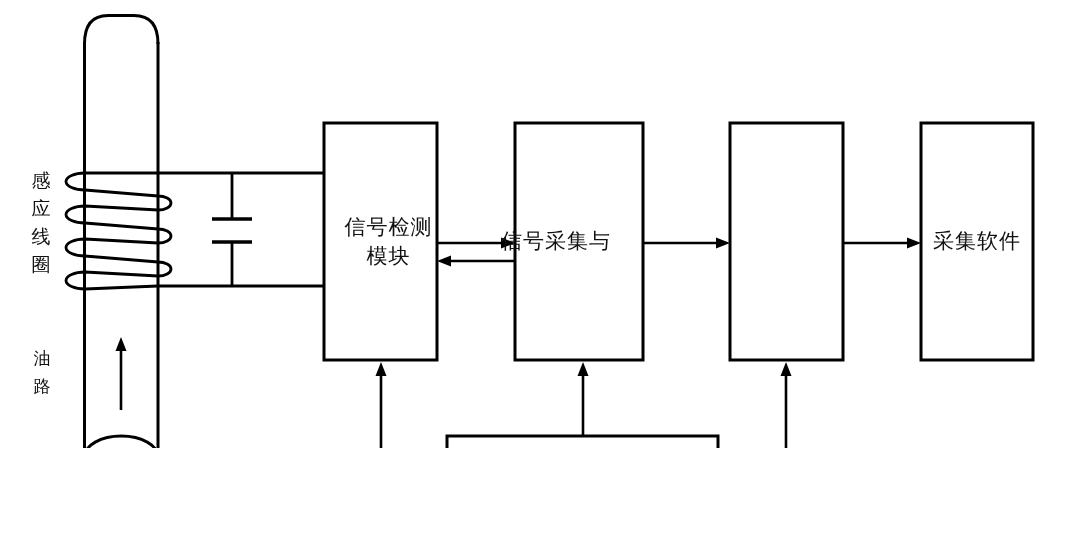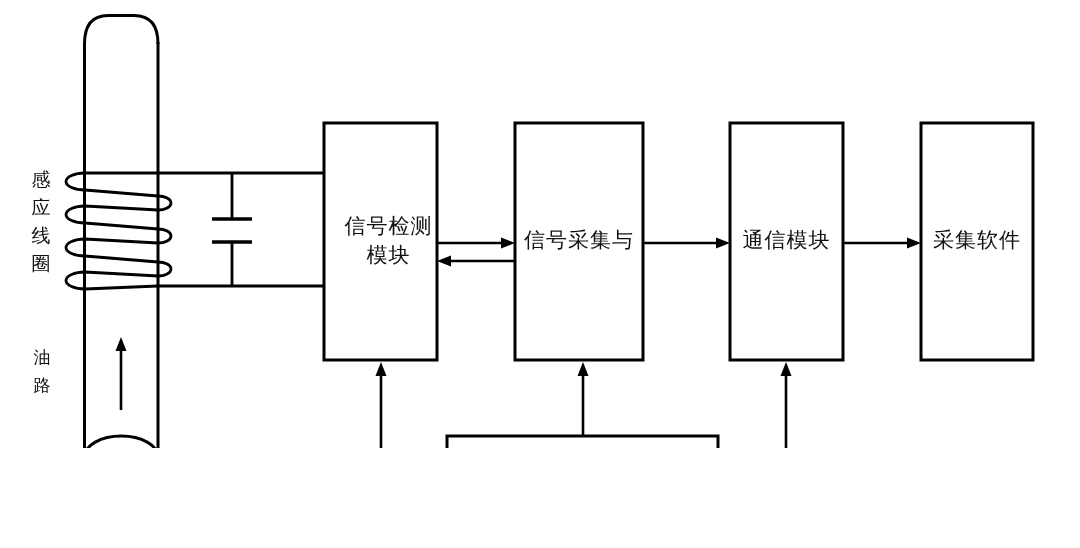--- a/index.html
+++ b/index.html
@@ -1,21 +1,21 @@
 <!DOCTYPE html>
 <html><head>
 <meta charset="utf-8">
 <style>
   html, body { margin: 0; padding: 0; background: #ffffff; }
   #stage {
     position: relative;
     width: 1080px;
     height: 448px;
     background: #ffffff;
-    font-family: Liberation Mono, monospace;
+    font-family: Liberation Serif, serif;
     color: #000000;
     overflow: hidden;
     border-radius: 23px;
   }
   #linework { position: absolute; left: 0; top: 0; }
   .vlabel {
     position: absolute;
     width: 22px;
     text-align: center;
     word-break: break-all;
@@ -122,26 +122,23 @@
 
   <div class="vlabel" style="left:30px; top:167px;">感应线圈</div>
 
   <div class="vlabel" style="left:31px; top:345px; font-size:17px;">油路</div>
 
   <div class="block-label" style="left:332px; top:123px; width:113px; height:237px;">
     <span>信号检测</span>
     <span>模块</span>
   </div>
 
-  <div class="block-label" style="left:515px; top:123px; width:128px; height:237px;">
+  <div class="block-label" style="left:492px; top:123px; width:128px; height:237px;">
     <span>信号采集与</span>
   </div>
 
-  <div class="block-label" style="left:730px; top:123px; width:113px; height:237px;">
-    <span>通信模块</span>
-  </div>
 
   <div class="block-label" style="left:921px; top:123px; width:112px; height:237px;">
     <span>采集软件</span>
   </div>
 
 
 </div>
 
 </body></html>

